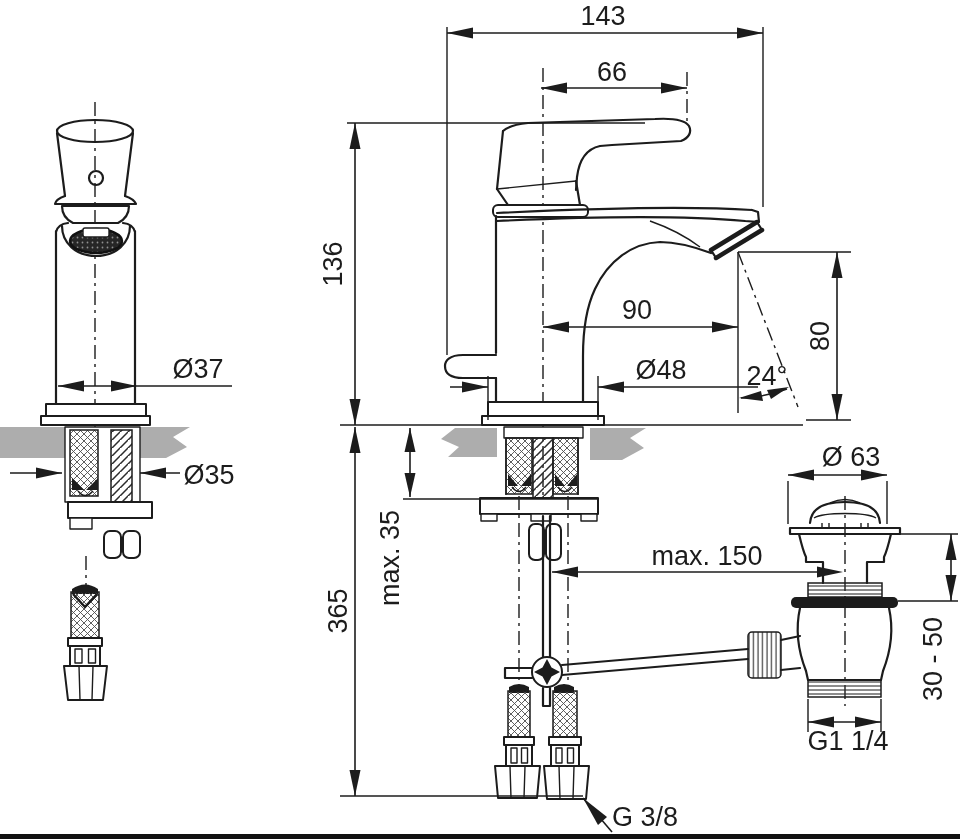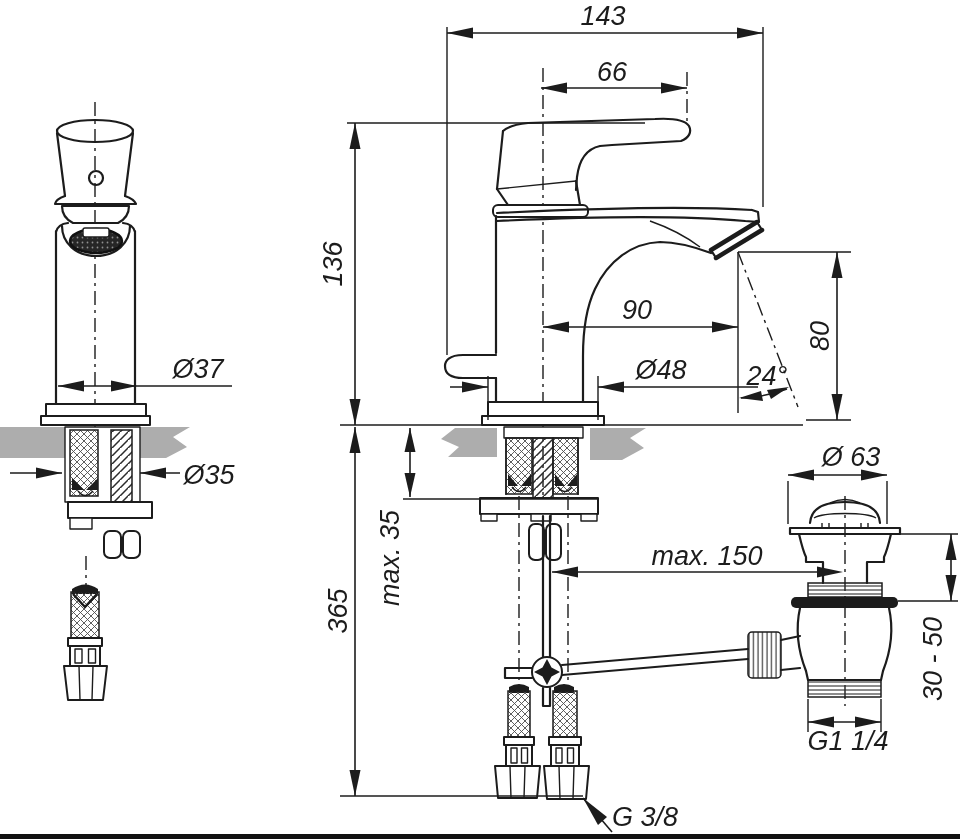--- a/index.html
+++ b/index.html
@@ -1,21 +1,21 @@
 <!DOCTYPE html>
 <html style="--line: #1c1c1c; --sink: #adadad; --bg: #ffffff;"><head>
 <meta charset="utf-8">
 <style>
   :root{
     --line:#1c1c1c;
     --sink:#adadad;
     --bg:#ffffff;
   }
   html,body{margin:0;padding:0;background:var(--bg);}
-  .stage{width:960px;height:839px;position:relative;background:var(--bg);overflow:hidden;font-style:italic;}
+  .stage{width:960px;height:839px;position:relative;background:var(--bg);overflow:hidden;}
   svg{display:block;}
   .ln{fill:none;stroke:var(--line);stroke-width:2.2;stroke-linecap:round;stroke-linejoin:round;}
   .thin{fill:none;stroke:var(--line);stroke-width:1.4;stroke-linecap:butt;}
   .dim{fill:none;stroke:var(--line);stroke-width:1.6;stroke-linecap:butt;}
   .cl{fill:none;stroke:var(--line);stroke-width:1.4;stroke-dasharray:14 5 3 5;stroke-linecap:butt;}
   .ar{fill:var(--line);stroke:none;}
   .wht{fill:#ffffff;stroke:var(--line);stroke-width:2;stroke-linejoin:round;}
   .whtthin{fill:#ffffff;stroke:var(--line);stroke-width:1.4;stroke-linejoin:round;}
   .drk{fill:var(--line);stroke:none;}
   .sink{fill:var(--sink);stroke:none;}

